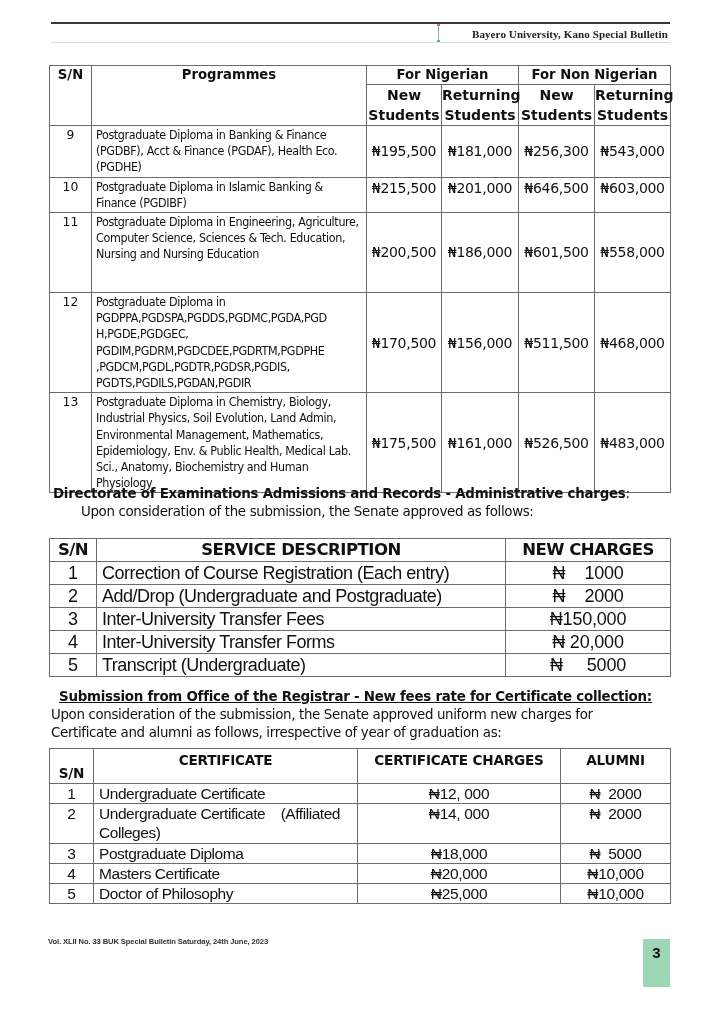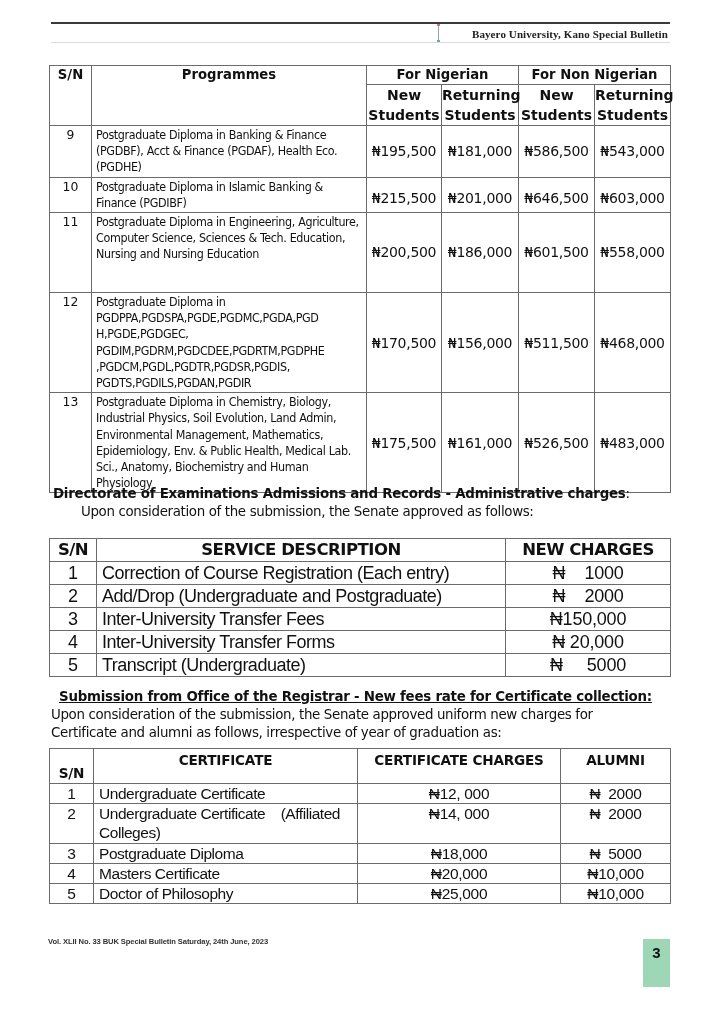--- a/index.html
+++ b/index.html
@@ -15,21 +15,21 @@
   td, th { border:1px solid #6b6b6b; padding:0; vertical-align:top; }
 
   
   #t1 { left:49px; top:65px; width:621px; font-size:12.4px; line-height:16.2px; }
   #t1 th { font-weight:bold; text-align:center; vertical-align:top; }
   #t1 .h-top { font-size:13.2px; line-height:17px; height:18px; }
   #t1 .h-sub { font-size:14px; line-height:20px; height:30px; }
   #t1 td.sn { text-align:center; padding-top:1px; }
   #t1 td.prog { padding:1px 4px 1px 4px; font-family:"DejaVu Sans Condensed","DejaVu Sans", sans-serif; letter-spacing:-0.35px; }
   #t1 td.amt { text-align:center; vertical-align:middle; font-size:14px; letter-spacing:-0.3px;margin-left:11px; }
-  #t1 td.amt.top { vertical-align:top; padding-top:12px; }
+  #t1 td.amt.top { vertical-align:top; padding-top:2px; }
 
   .sec-head { position:absolute; font-weight:bold; font-size:13.4px; letter-spacing:-0.25px; }
   .sec-text { position:absolute; font-size:13.4px; letter-spacing:-0.35px; }
 
   
   #t2 { left:49px; top:538px; width:621px; font-family:"Liberation Sans Narrow","Liberation Sans", sans-serif; font-size:18px; line-height:22px; }
   #t2 th { font-family:"DejaVu Sans", sans-serif; font-weight:bold; font-size:16.5px; text-align:center; height:22px; letter-spacing:-0.5px; transform-origin:center; }
   #t2 td { height:22px; }
   #t2 td.sn { text-align:center; }
   #t2 td.desc { padding-left:5px; letter-spacing:-0.5px; }
@@ -78,21 +78,21 @@
     <th class="h-sub">New Students</th>
     <th class="h-sub">Returning Students</th>
     <th class="h-sub">New Students</th>
     <th class="h-sub">Returning Students</th>
   </tr>
   <tr style="height:48px">
     <td class="sn">9</td>
     <td class="prog">Postgraduate Diploma in Banking &amp; Finance (PGDBF), Acct &amp; Finance (PGDAF), Health Eco. (PGDHE)</td>
     <td class="amt">₦195,500</td>
     <td class="amt">₦181,000</td>
-    <td class="amt">₦586,500</td>
+    <td class="amt">₦256,300</td>
     <td class="amt">₦543,000</td>
   </tr>
   <tr style="height:32px">
     <td class="sn">10</td>
     <td class="prog">Postgraduate  Diploma in Islamic Banking &amp; Finance (PGDIBF)</td>
     <td class="amt top">₦215,500</td>
     <td class="amt top">₦201,000</td>
     <td class="amt top">₦646,500</td>
     <td class="amt top">₦603,000</td>
   </tr>
@@ -101,21 +101,21 @@
     <td class="prog">Postgraduate Diploma in Engineering, Agriculture, Computer Science, Sciences &amp; Tech. Education, Nursing and Nursing Education</td>
     <td class="amt">₦200,500</td>
     <td class="amt">₦186,000</td>
     <td class="amt">₦601,500</td>
     <td class="amt">₦558,000</td>
   </tr>
   <tr style="height:98px">
     <td class="sn">12</td>
     <td class="prog">
       <div>Postgraduate Diploma in</div>
-      <div>PGDPPA,PGDSPA,PGDE,PGDMC,PGDA,PGD</div>
+      <div>PGDPPA,PGDSPA,PGDDS,PGDMC,PGDA,PGD</div>
       <div>H,PGDE,PGDGEC,</div>
       <div>PGDIM,PGDRM,PGDCDEE,PGDRTM,PGDPHE</div>
       <div>,PGDCM,PGDL,PGDTR,PGDSR,PGDIS,</div>
       <div>PGDTS,PGDILS,PGDAN,PGDIR</div>
     </td>
     <td class="amt">₦170,500</td>
     <td class="amt">₦156,000</td>
     <td class="amt">₦511,500</td>
     <td class="amt">₦468,000</td>
   </tr>

